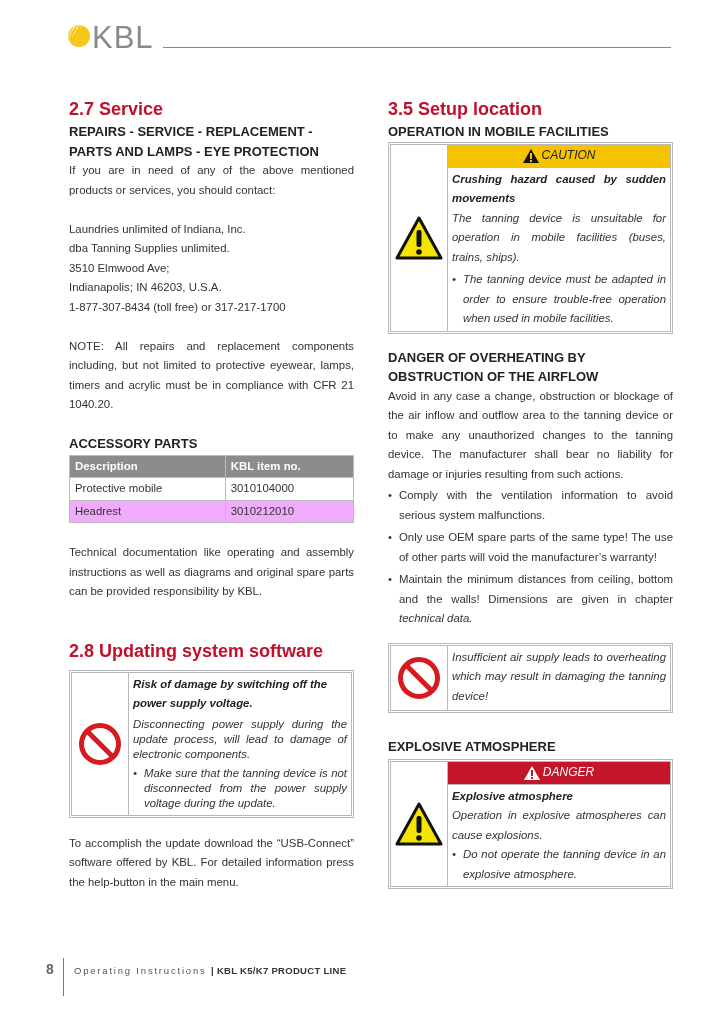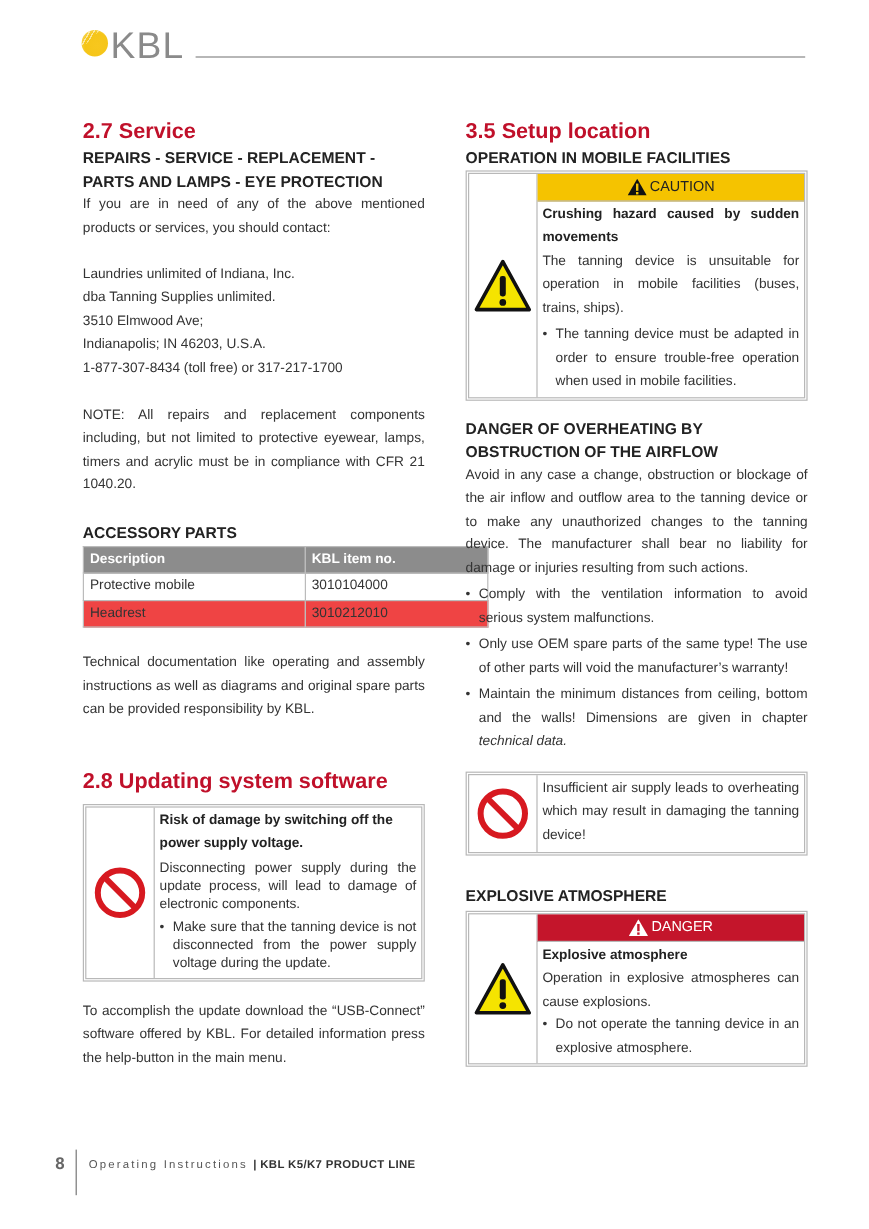--- a/index.html
+++ b/index.html
@@ -9,25 +9,25 @@
   .logo-sun:before { content:""; position:absolute; left:0; top:0; width:22px; height:22px; border-radius:50%; background:repeating-linear-gradient(120deg, rgba(255,255,255,0.55) 0 1px, transparent 1px 3px); clip-path:polygon(0 0, 70% 0, 0 70%); }
   .logo-text { position:absolute; left:26px; top:-2px; font-size:31px; color:#8a8a8a; letter-spacing:1px; font-family:"Liberation Sans", sans-serif; font-weight:normal; }
   .header-line { position:absolute; left:97px; top:25px; width:508px; height:1px; background:#888; }
   .col { position:absolute; top:96px; width:285px; font-size:11.4px; line-height:19.5px; }
   .col-left { left:69px; }
   .col-right { left:388px; }
   h2 { color:#c0102a; font-size:18px; margin:0; line-height:26px; font-weight:bold; }
   .subhead { font-weight:bold; color:#222; font-size:13px; line-height:19.5px; text-transform:uppercase; margin:0; }
   p { margin:0; text-align:justify; }
   .gap { height:19.5px; }
-  table.acc { border-collapse:collapse; width:338px; font-size:11.4px; margin-top:1px; }
+  table.acc { border-collapse:collapse; width:285px; font-size:11.4px; margin-top:1px; }
   table.acc th { background:#8c8c8c; color:#fff; text-align:left; font-weight:bold; padding:1px 5px; border:1px solid #bbb; height:17px; }
   table.acc td { padding:1px 5px; border:1px solid #bbb; height:17px; }
-  table.acc tr:nth-child(3) td { background:#ef4444; }
-  .box { border:3px double #b8b8b8; display:flex; box-sizing:border-box; }
+  table.acc tr:nth-child(3) td { background:#f0abfc; }
+  .box { border:3px double #b8b8b8; display:flex; box-sizing:border-box;font-style:italic; }
   .box .icon-cell { width:56px; border-right:1px solid #b8b8b8; display:flex; align-items:center; justify-content:center; flex:none; }
   .box .text-cell { flex:1; padding:2px 4px 4px 4px; }
   .banner { height:22px; display:flex; align-items:center; justify-content:center; font-size:12px; margin:0 0 2px 0; border-bottom:1px solid #b8b8b8; }
   .banner.caution { background:#f5c300; color:#222; }
   .banner.danger { background:#c4152b; color:#fff; }
   .bold { font-weight:bold; color:#222; }
   ul { margin:0; padding:0; list-style:none; }
   li { position:relative; padding-left:11px; text-align:justify; }
   li:before { content:"•"; position:absolute; left:0; top:0; }
   .footer { position:absolute; left:46px; top:958px; font-size:10px; color:#555; }

